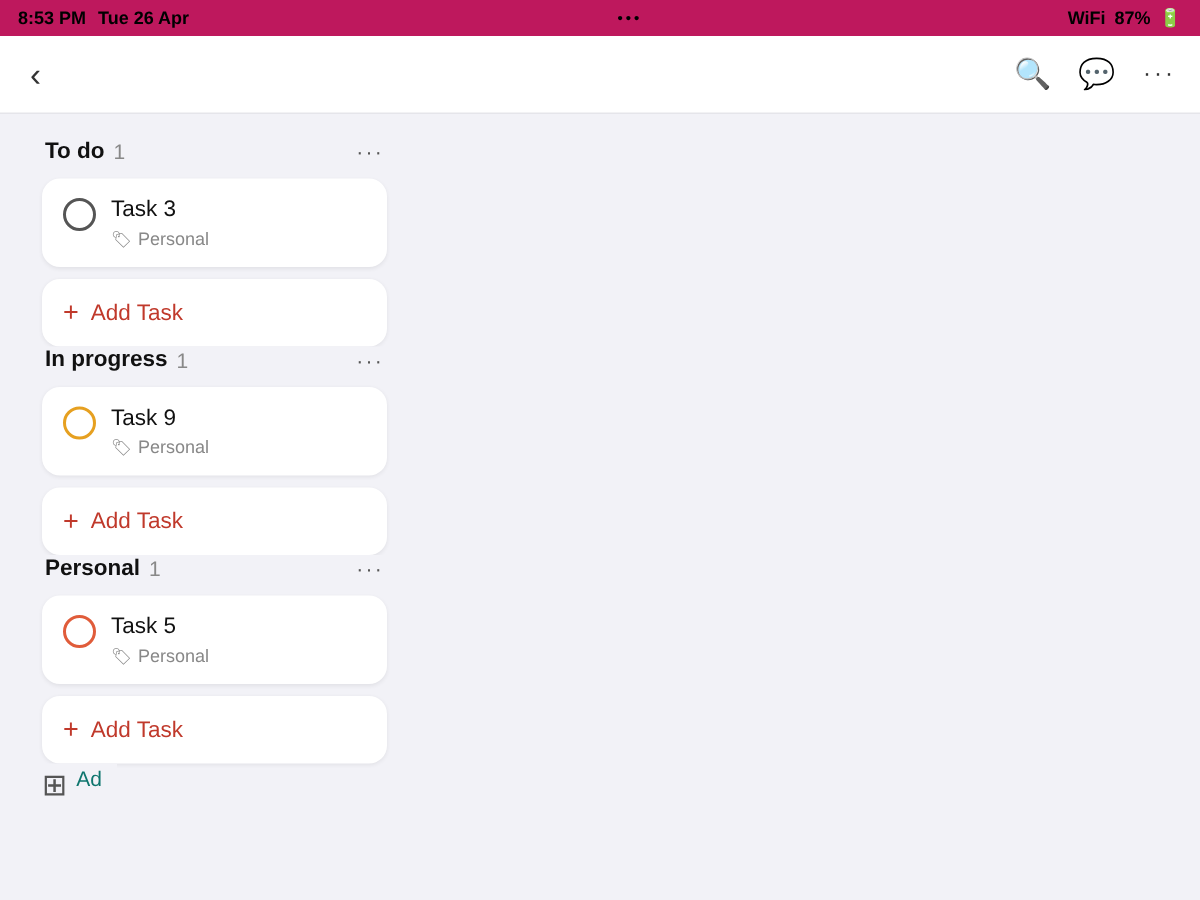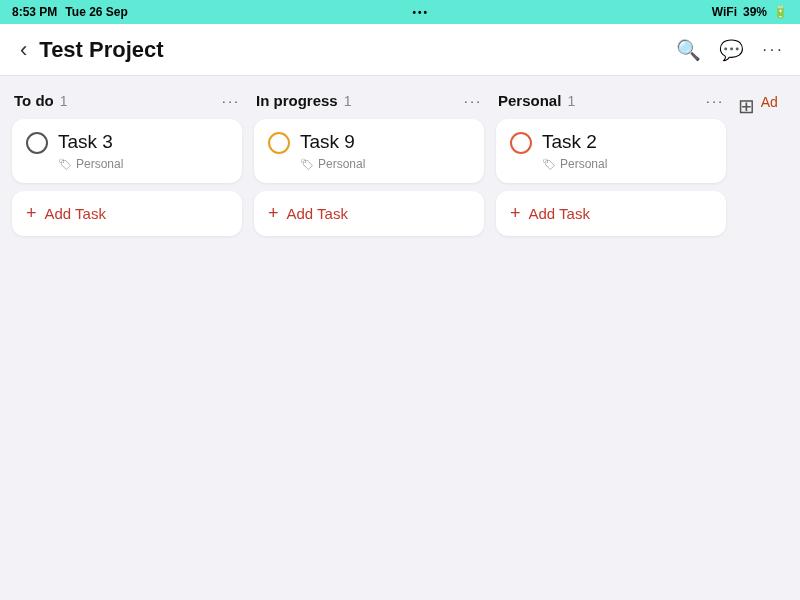--- a/index.html
+++ b/index.html
@@ -11,21 +11,21 @@
       overflow: hidden;
       position: relative;
     }
 
     
     .status-bar {
       display: flex;
       justify-content: space-between;
       align-items: center;
       padding: 4px 12px;
-      background: #5eead4;
+      background: #be185d;
       height: 24px;
       font-size: 12px;
       font-weight: 600;
     }
     .status-bar-left { display: flex; gap: 8px; }
     .status-bar-right { display: flex; align-items: center; gap: 6px; font-size: 12px; }
 
     
     .header {
       display: flex;
@@ -54,26 +54,27 @@
     .header-icon {
       font-size: 20px;
       color: #333;
       cursor: pointer;
     }
     .dots-icon { font-size: 16px; color: #333; letter-spacing: 2px; cursor: pointer; }
 
     
     .board {
       display: flex;
-      flex-direction: row;
+      flex-direction: column;
       gap: 0;
       padding: 16px 12px;
       overflow-x: auto;
       height: calc(600px - 24px - 52px);
       background: #f2f2f7;
+      margin-left: 16px;
     }
 
     
     .column {
       background: #f2f2f7;
       min-width: 230px;
       width: 230px;
       margin-right: 12px;
       flex-shrink: 0;
     }
@@ -114,21 +115,21 @@
       border-radius: 50%;
       border: 2px solid #ccc;
       flex-shrink: 0;
       margin-top: 1px;
     }
     .task-circle.todo { border-color: #555; }
     .task-circle.inprogress { border-color: #e6a020; }
     .task-circle.complete { border-color: #e05c3a; }
 
     .task-body { display: flex; flex-direction: column; gap: 4px; }
-    .task-name { font-size: 19px; font-weight: 500; color: #111; }
+    .task-name { font-size: 15px; font-weight: 500; color: #111; }
     .task-tag { display: flex; align-items: center; gap: 4px; font-size: 12px; color: #888; }
     .tag-icon { font-size: 11px; }
 
     
     .add-task-btn {
       display: flex;
       align-items: center;
       gap: 8px;
       background: #fff;
       border-radius: 12px;
@@ -162,40 +163,39 @@
       color: #555;
       padding: 0;
     }
   </style>
 </head>
 <body>
 
 <div class="status-bar">
   <div class="status-bar-left">
     <span>8:53 PM</span>
-    <span>Tue 26 Sep</span>
+    <span>Tue 26 Apr</span>
   </div>
   <div style="display:flex;align-items:center;gap:2px;">
     <span style="font-size:10px;">•</span>
     <span style="font-size:10px;">•</span>
     <span style="font-size:10px;">•</span>
   </div>
   <div class="status-bar-right">
     <span style="font-size:12px;">WiFi</span>
-    <span>39%</span>
+    <span>87%</span>
     <span style="font-size:12px;">🔋</span>
   </div>
 </div>
 
 <div class="header">
   <div class="header-left">
     <button class="back-btn">
       <span>‹</span>
     </button>
-    <span class="header-title">Test Project</span>
   </div>
   <div class="header-right">
     <span class="header-icon">🔍</span>
     <span class="header-icon">💬</span>
     <span class="dots-icon">···</span>
   </div>
 </div>
 
 <div class="board" id="board">
 <div class="column">
@@ -248,29 +248,29 @@
       <div class="column-header">
         <div class="column-title-group">
           <span class="column-title">Personal</span>
           <span class="column-count">1</span>
         </div>
         <span class="column-menu">···</span>
       </div>
       <div class="task-card">
         <div class="task-circle complete"></div>
         <div class="task-body">
-          <div class="task-name">Task 2</div>
+          <div class="task-name">Task 5</div>
           <div class="task-tag">
             <span class="tag-icon">🏷</span>
             <span>Personal</span>
           </div>
         </div>
       </div>
       <button class="add-task-btn">
         <span class="add-icon">+</span>
         <span>Add Task</span>
       </button>
     </div>
     <div class="partial-column">
       <button class="partial-add-btn">⊞</button>
-      <span style="font-size: 14px; color: #c2410c;">Ad</span>
+      <span style="font-size: 14px; color: #0f766e;">Ad</span>
     </div>
   </div>
 
 </body></html>

